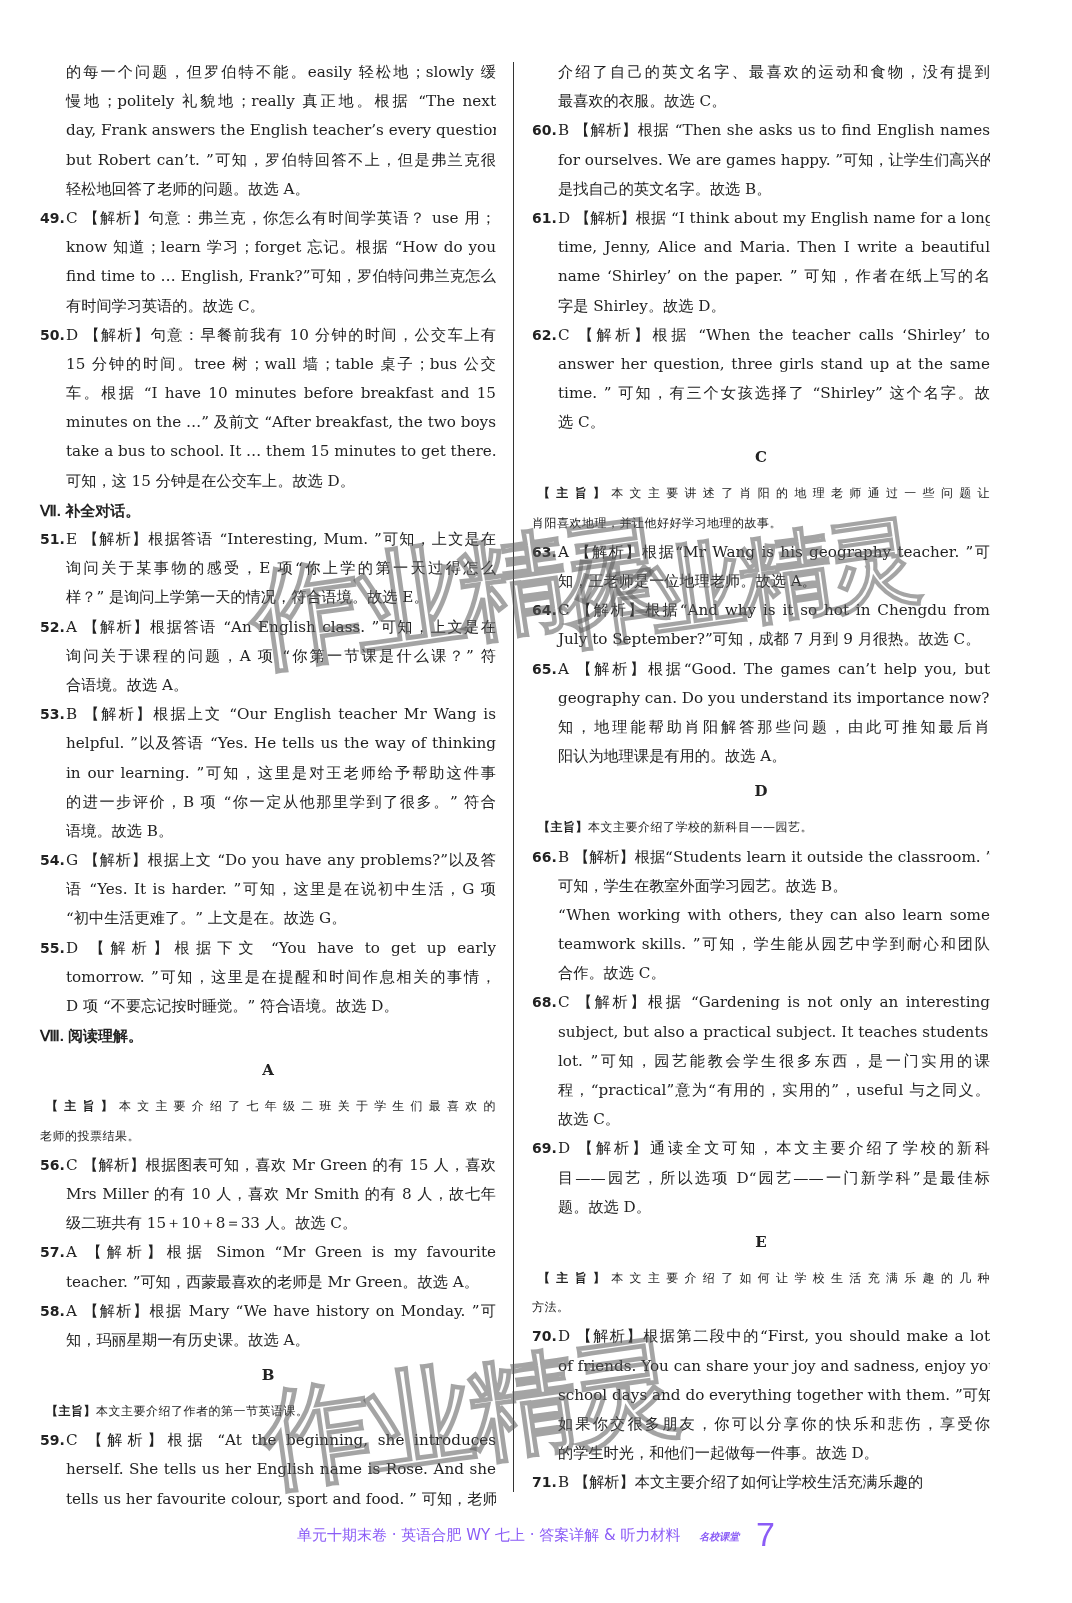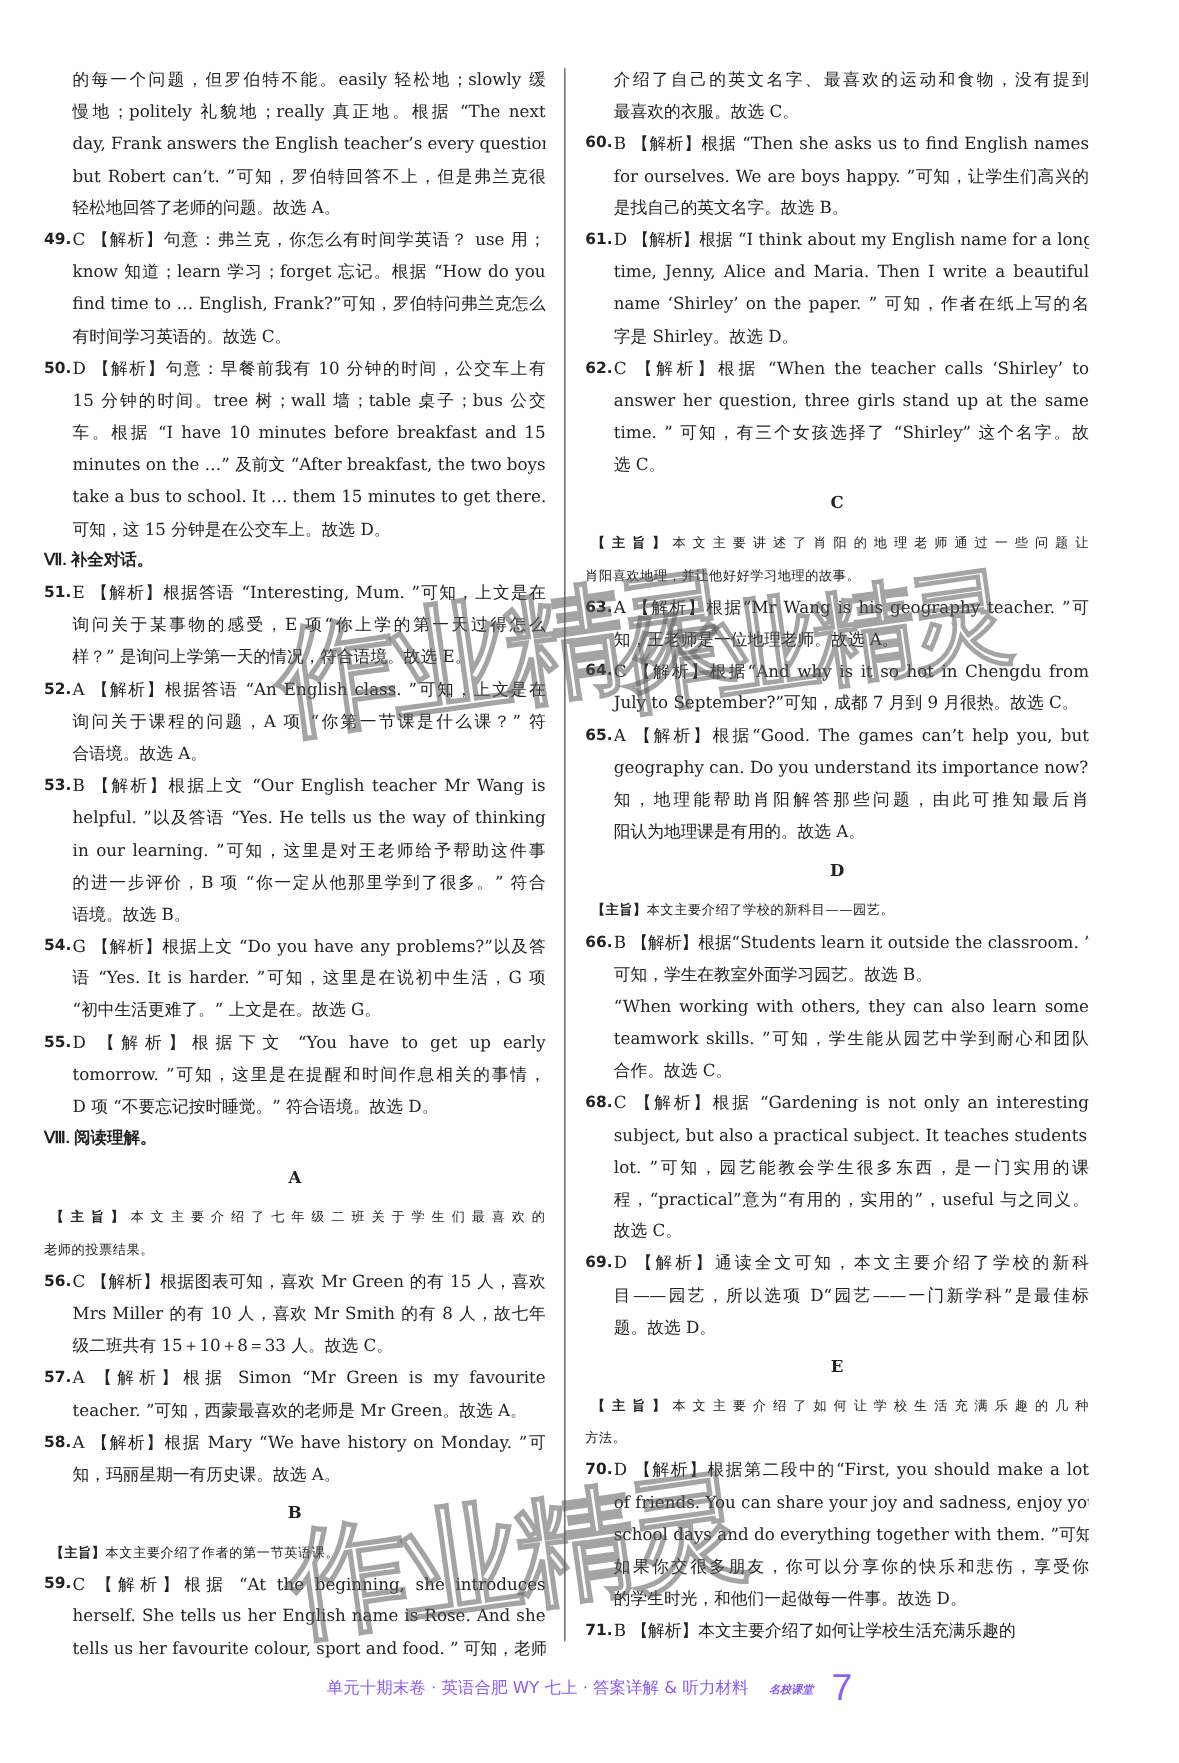--- a/index.html
+++ b/index.html
@@ -19,21 +19,21 @@
   .line {
     font-size: 15.2px; line-height: 29.2px; height: 29.2px; white-space: nowrap;
     overflow: hidden; text-align: justify; text-align-last: justify;
   }
   .line.last { text-align-last: left; }
   .indent { padding-left: 26px; }
   .item-first { position: relative; padding-left: 26px; }
   .qnum { position: absolute; left: 0; font-weight: bold; font-family: "DejaVu Sans", "Liberation Sans", sans-serif; font-size: 14px; }
   .section-heading {
     font-size: 15px; line-height: 29.2px; height: 29.2px; font-weight: bold;
-    font-family: Liberation Serif, serif;
+    font-family: Liberation Sans, sans-serif;
   }
   .passage-letter {
     text-align: center; font-weight: bold; font-size: 15px; line-height: 29.2px;
     height: 36px; padding-top: 6px;
   }
   .gist { font-size: 12px; line-height: 29.2px; height: 29.2px; white-space: nowrap;
     text-align: justify; text-align-last: justify; letter-spacing: 0.5px; }
   .gist.first { padding-left: 6px; }
   .gist.last { text-align-last: left; }
   .gist b { font-family: "DejaVu Sans", "Liberation Sans", sans-serif; }
@@ -133,21 +133,21 @@
       </div>
     </div>
   <div class="divider"></div>
   <div class="col col-right" id="col-right">
       <div>
         <div class="line indent">介绍了自己的英文名字、最喜欢的运动和食物，没有提到</div>
         <div class="line last indent">最喜欢的衣服。故选 C。</div>
       </div>
       <div>
         <div class="line item-first"><span class="qnum">60.</span><span>B 【解析】根据 “Then she asks us to find English names</span></div>
-        <div class="line indent">for ourselves. We are boys happy. ”可知，让学生们高兴的</div>
+        <div class="line indent">for ourselves. We are games happy. ”可知，让学生们高兴的</div>
         <div class="line last indent">是找自己的英文名字。故选 B。</div>
       </div>
       <div>
         <div class="line item-first"><span class="qnum">61.</span><span>D 【解析】根据 “I think about my English name for a long</span></div>
         <div class="line indent">time, Jenny, Alice and Maria. Then I write a beautiful</div>
         <div class="line indent">name ‘Shirley’ on the paper. ” 可知，作者在纸上写的名</div>
         <div class="line last indent">字是 Shirley。故选 D。</div>
       </div>
       <div>
         <div class="line item-first"><span class="qnum">62.</span><span>C 【解析】根据 “When the teacher calls ‘Shirley’ to</span></div>

